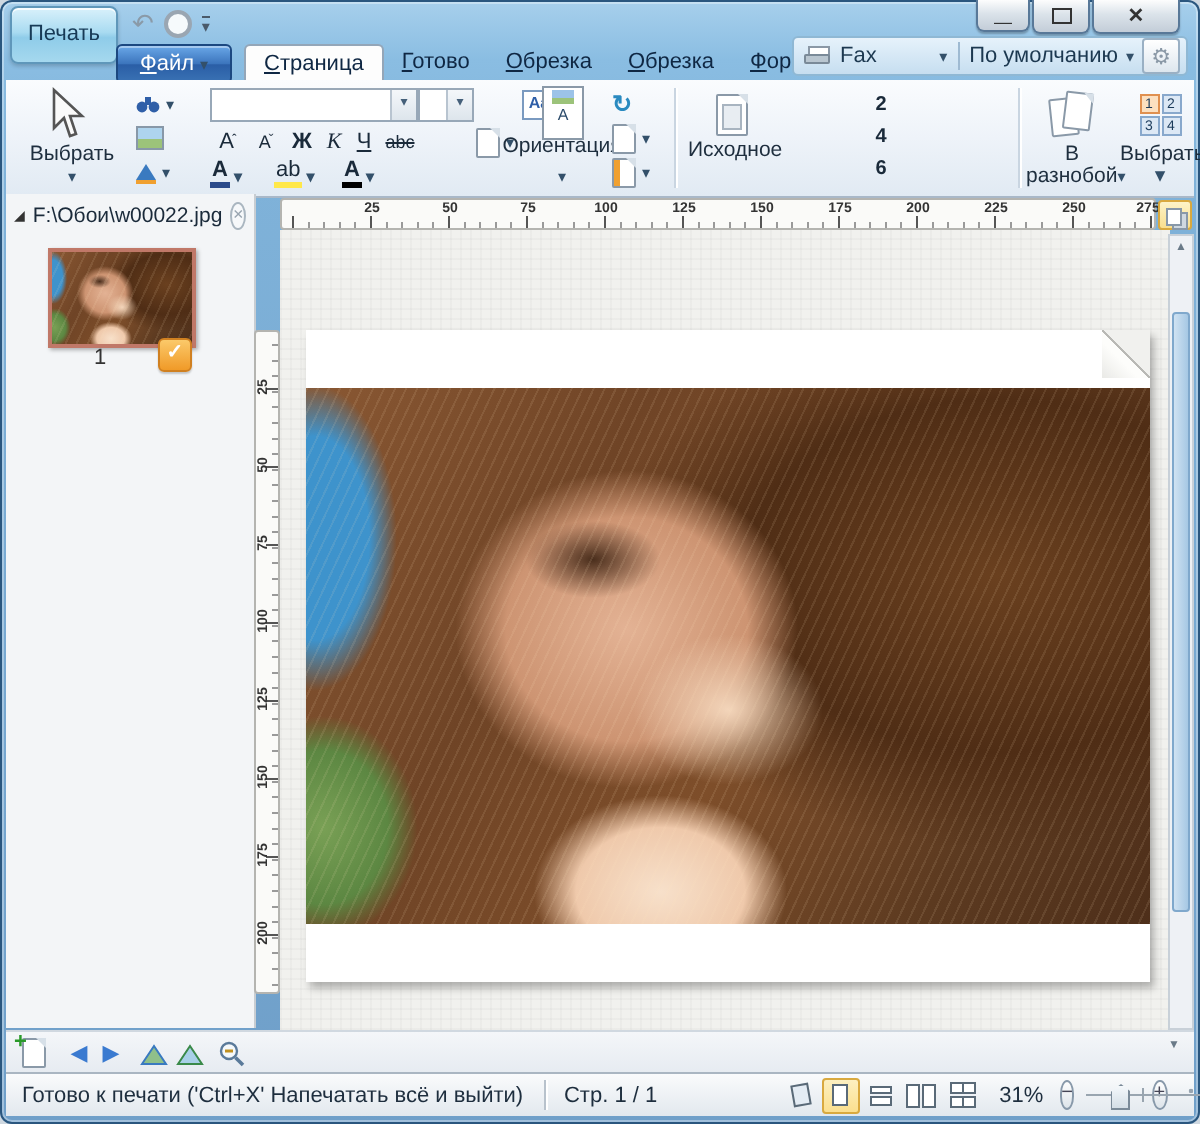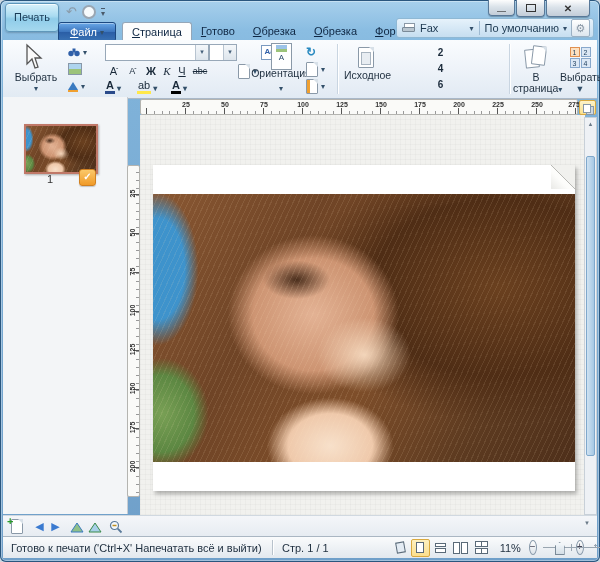--- a/index.html
+++ b/index.html
@@ -341,35 +341,40 @@
     </div>
     <div class="cnt" id="cnt2">2</div>
     <div class="cnt" id="cnt4">4</div>
     <div class="cnt" id="cnt6">6</div>
     <div class="rsep" style="left:506px;"></div>
     <div class="bigbtn" id="btn-shuffle">
       <div id="shuf-ic">
           <span class="pg p1"></span>
           <span class="pg p2"></span>
         </div>
-      <div class="cap"><span>В страница</span><span class="ddm">▾</span></div>
+      <div class="cap"><span>В разнобой</span><span class="ddm">▾</span></div>
     </div>
     <div class="bigbtn" id="btn-order">
       <div id="order-grid">
         <i class="first">1</i>
           <i>2</i>
           <i>3</i>
           <i>4</i>
       </div>
       <div class="cap">Выбрать</div>
       <div class="cap ddm">▾</div>
     </div>
   </div>
 
   <div class="abs" id="sidebar">
+    <div id="sb-head">
+      <span id="sb-tri">◢</span>
+      <span>F:\Обои\w00022.jpg</span>
+      <span id="sb-close">×</span>
+    </div>
     <div id="thumb" class="photo-art"></div>
     <div id="thumb-num">1</div>
     <div id="thumb-check">✓</div>
   </div>
 
   <div class="abs" id="hruler">
     <span class="hnum" style="left:30px">25</span>
     <span class="hnum" style="left:69px">50</span>
     <span class="hnum" style="left:108px">75</span>
     <span class="hnum" style="left:147px">100</span>
@@ -459,21 +464,21 @@
         </div>
       <div class="vbtn">
           <span class="vgrid">
             <i></i>
             <i></i>
             <i></i>
             <i></i>
           </span>
         </div>
     </div>
-    <span id="zoom-val">11%</span>
+    <span id="zoom-val">31%</span>
     <span class="zbtn">−</span>
     <div id="zslider">
       <div id="ztrack"></div>
       <div id="znotch"></div>
       <div id="zthumb"></div>
     </div>
     <span class="zbtn">+</span>
     <span id="grip"></span>
   </div>
 

